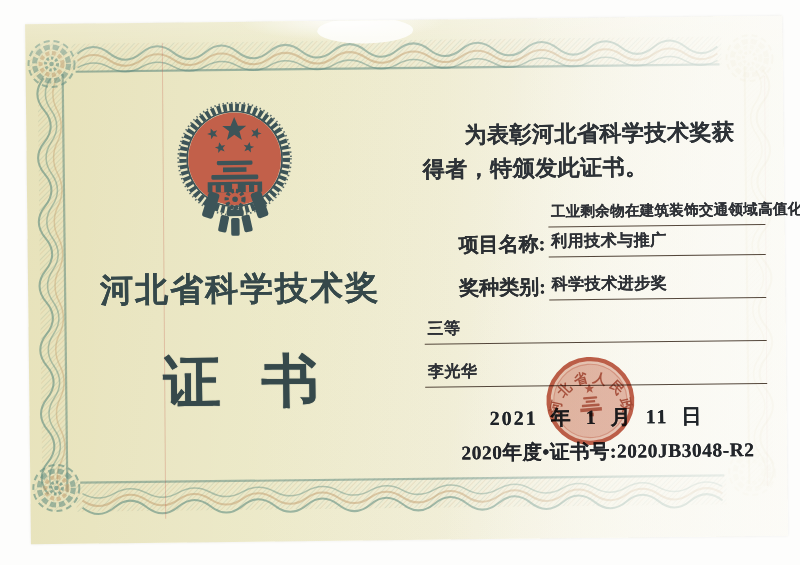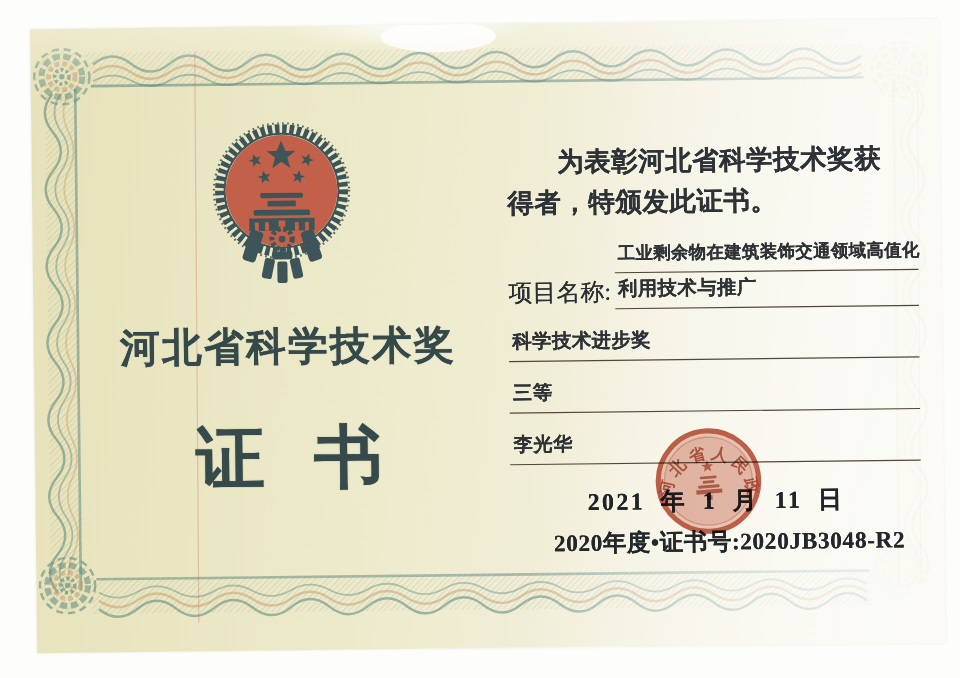--- a/index.html
+++ b/index.html
@@ -41,23 +41,23 @@
   .intro{
     position:absolute;left:396px;top:99px;width:342px;z-index:3;
     font-size:22px;line-height:34px;font-weight:bold;letter-spacing:.5px;
     color:#2d3237;text-indent:42px;
     font-family:"Liberation Sans", sans-serif;
     text-shadow:0 0 .5px #2d3237;
   }
   .fields{position:absolute;left:396px;top:181px;width:342px;z-index:3;}
   .frow{display:flex;align-items:flex-end;margin-bottom:13px;}
   .flabel{
-    flex:none;font-size:20px;font-weight:normal;color:#2b2f33;
+    flex:none;font-size:20px;font-weight:bold;color:#2b2f33;
     font-family:"Liberation Serif", serif;white-space:nowrap;
-    margin-right:3px;line-height:27px;text-shadow:0 0 .4px #2b2f33;
+    margin-right:3px;line-height:27px;text-shadow:0 0 .4px #2b2f33;margin-left:35px;
   }
   .fvalues{flex:1;min-width:0;}
   .vline{
     display:block;border-bottom:1.6px solid #53463a;
     font-family:"Liberation Serif", serif;font-weight:bold;color:#2e3136;
     padding:0 0 2px 3px;white-space:nowrap;text-shadow:0 0 .4px #2e3136;
   }
   .vline.small{font-size:14.5px;letter-spacing:.3px;line-height:25px;}
   .vline.med{font-size:16px;letter-spacing:.5px;line-height:27px;}
   .issue-date{
@@ -224,20 +224,21 @@
 
     <div class="fields">
       <div class="frow">
         <span class="flabel">项目名称:</span>
         <span class="fvalues">
           <span class="vline small">工业剩余物在建筑装饰交通领域高值化</span>
           <span class="vline med">利用技术与推广</span>
         </span>
       </div>
       <div class="frow">
+        <span class="flabel">奖种类别:</span>
         <span class="fvalues">
           <span class="vline med">科学技术进步奖</span>
         </span>
       </div>
       <div class="frow">
         <span class="fvalues">
           <span class="vline med">三等</span>
         </span>
       </div>
       <div class="frow">

